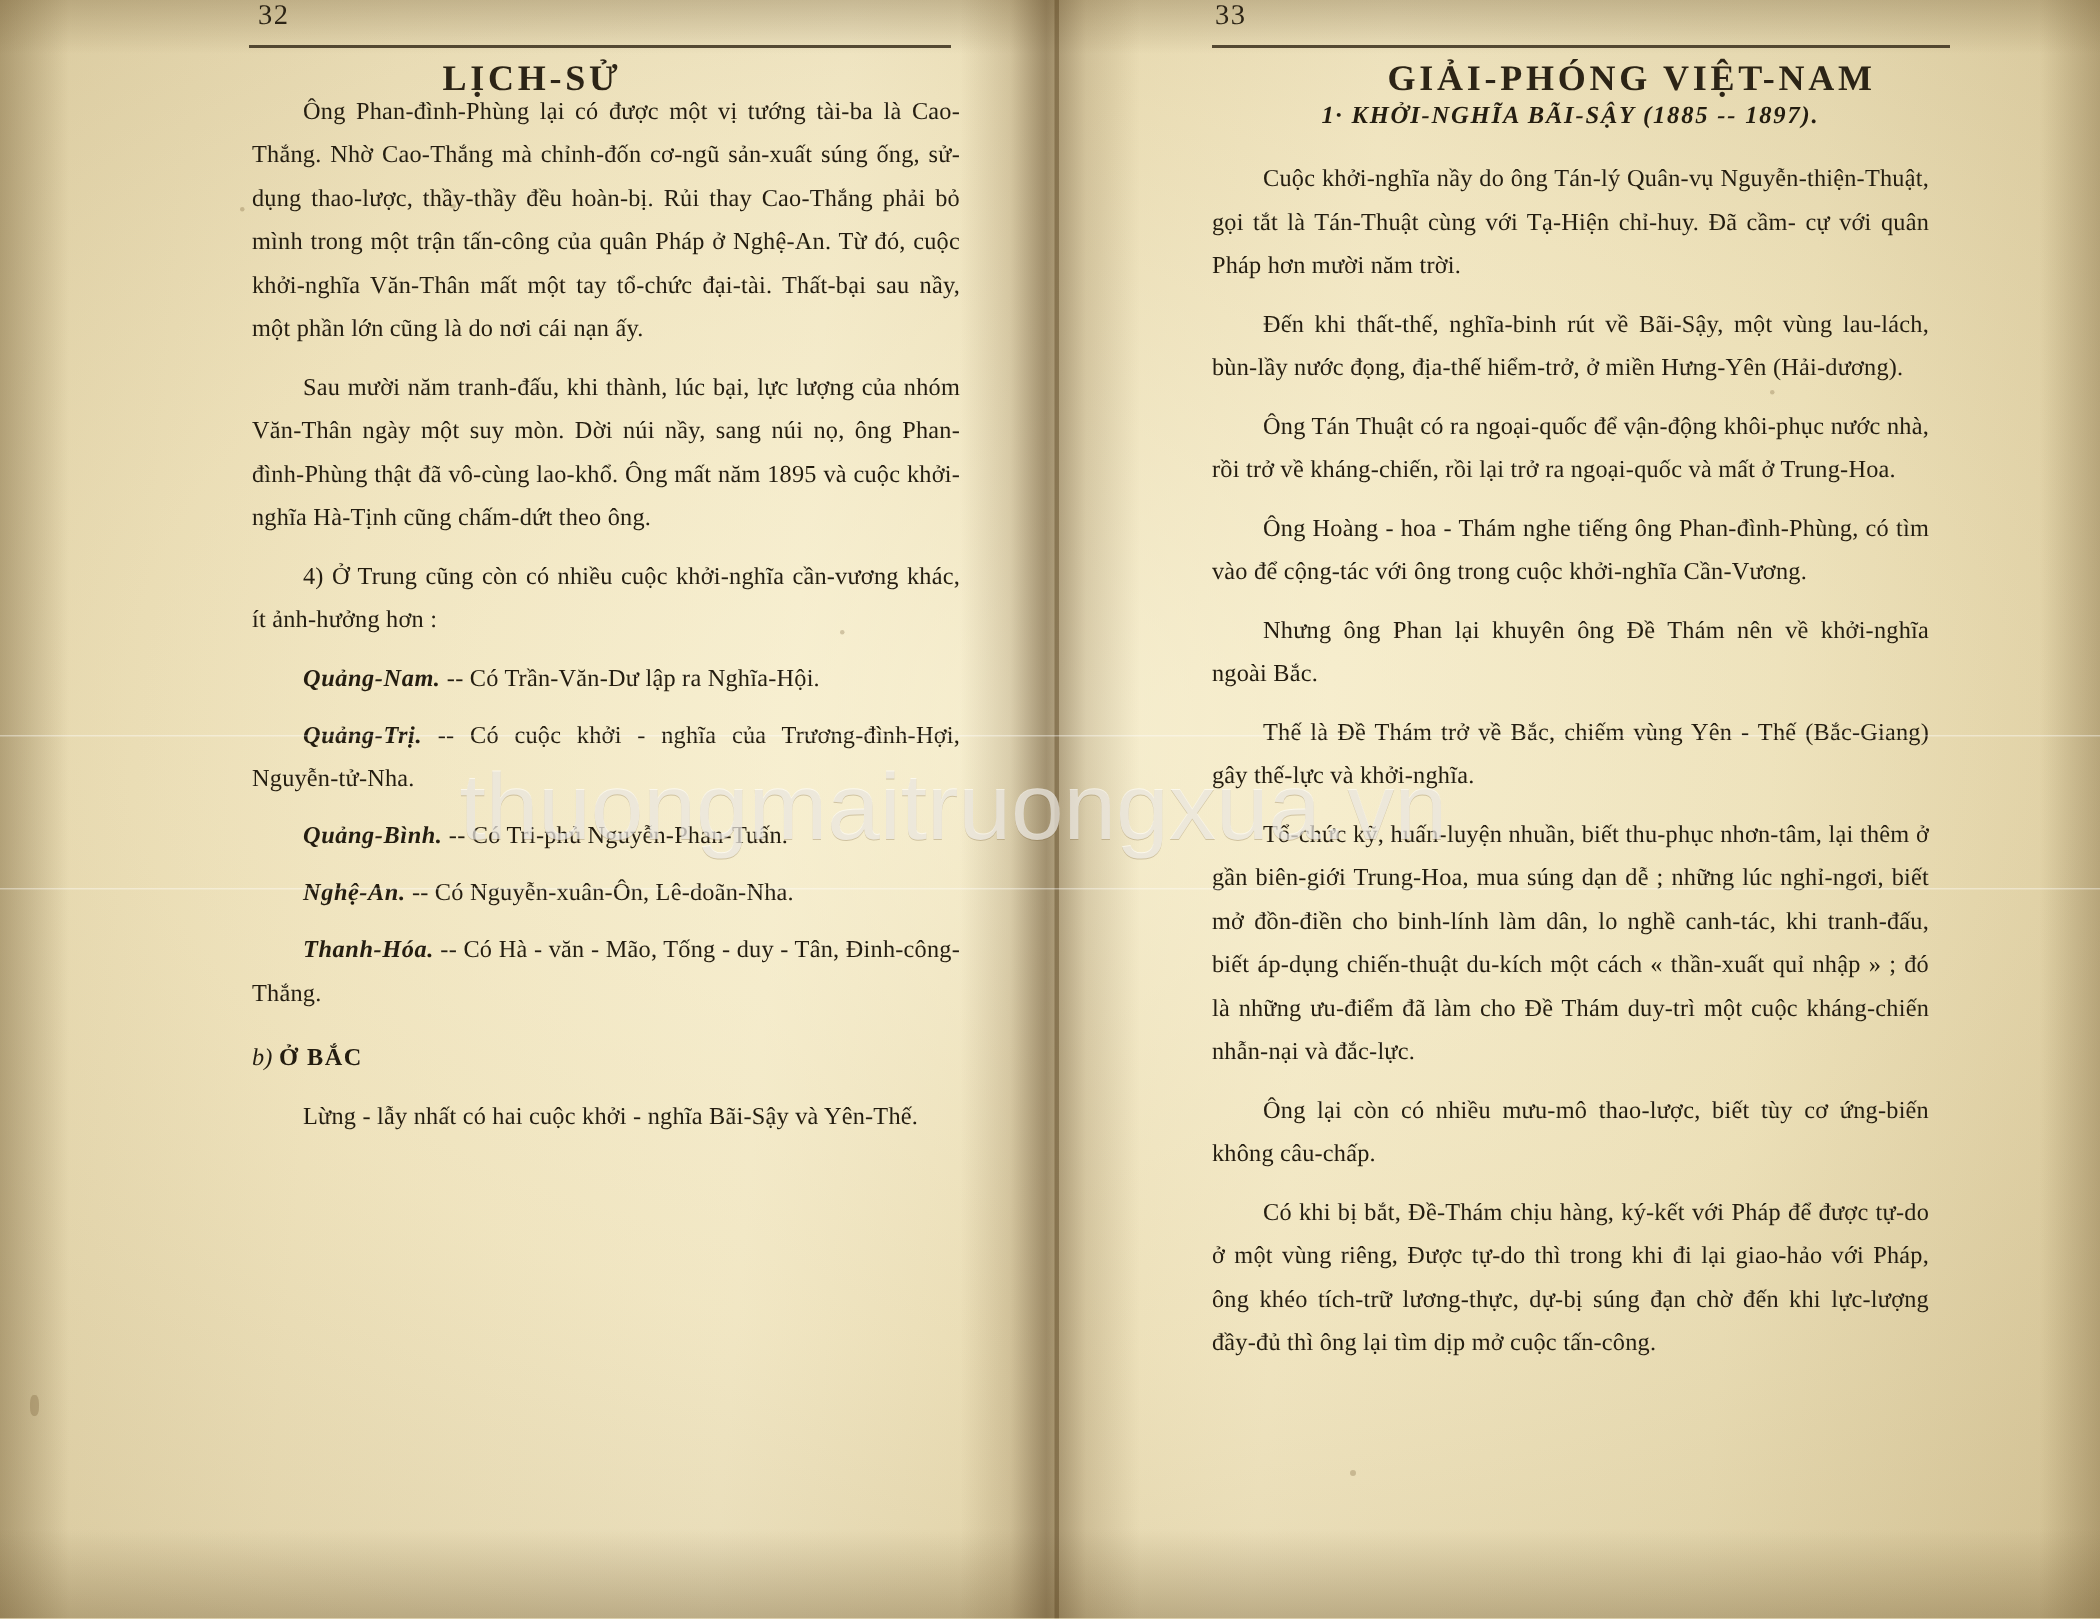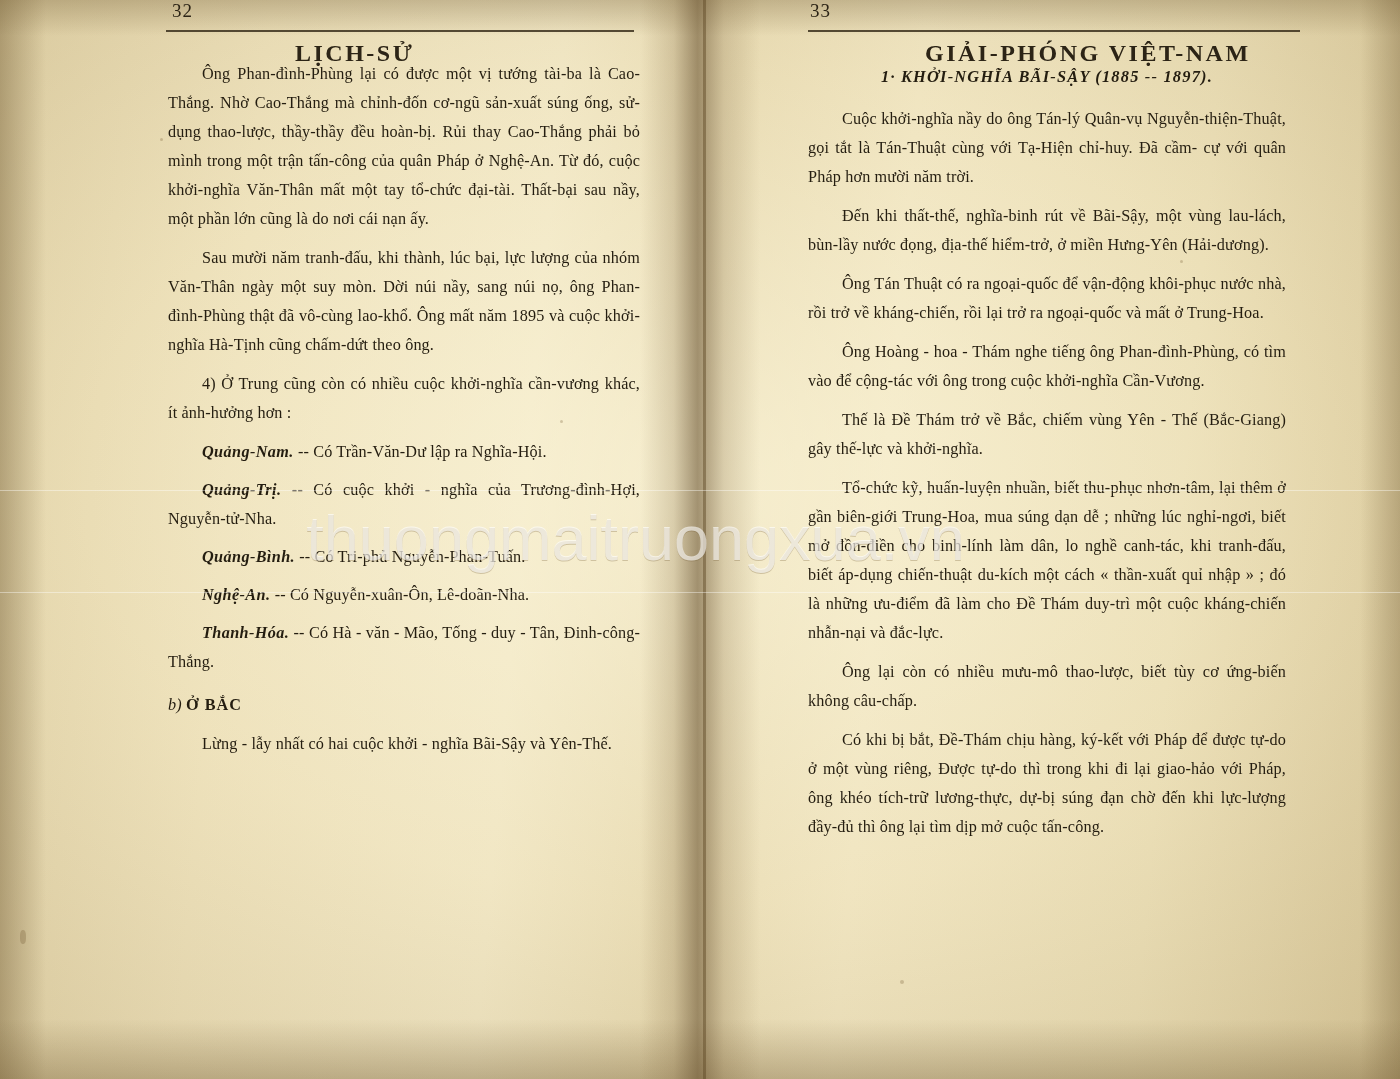--- a/index.html
+++ b/index.html
@@ -176,20 +176,21 @@
     <div class="runhead">GIẢI-PHÓNG VIỆT-NAM</div>
     <div class="rule"></div>
   </div>
   <div class="body-col">
     <p class="sec-title">1· KHỞI-NGHĨA  BÃI-SẬY  (1885 -- 1897).</p>
     <p>Cuộc khởi-nghĩa nầy do ông Tán-lý Quân-vụ Nguyễn-thiện-Thuật, gọi tắt là Tán-Thuật cùng với Tạ-Hiện chỉ-huy. Đã cầm- cự với quân Pháp hơn mười năm trời.</p>
     <p>Đến khi thất-thế, nghĩa-binh rút về Bãi-Sậy, một vùng lau-lách, bùn-lầy nước đọng, địa-thế hiểm-trở, ở miền Hưng-Yên (Hải-dương).</p>
     <p>Ông Tán Thuật có ra ngoại-quốc để vận-động khôi-phục nước nhà, rồi trở về kháng-chiến, rồi lại trở ra ngoại-quốc và mất ở Trung-Hoa.</p>
 
     <p>Ông Hoàng - hoa - Thám nghe tiếng ông Phan-đình-Phùng, có tìm vào để cộng-tác với ông trong cuộc khởi-nghĩa Cần-Vương.</p>
+    <p>Nhưng ông Phan lại khuyên ông Đề Thám nên về khởi-nghĩa ngoài Bắc.</p>
     <p>Thế là Đề Thám trở về Bắc, chiếm vùng Yên - Thế (Bắc-Giang) gây thế-lực và khởi-nghĩa.</p>
     <p>Tổ-chức kỹ, huấn-luyện nhuần, biết thu-phục nhơn-tâm, lại thêm ở gần biên-giới Trung-Hoa, mua súng dạn dễ ; những lúc nghỉ-ngơi, biết mở đồn-điền cho binh-lính làm dân, lo nghề canh-tác, khi tranh-đấu, biết áp-dụng chiến-thuật du-kích một cách « thần-xuất quỉ nhập » ; đó là những ưu-điểm đã làm cho Đề Thám duy-trì một cuộc kháng-chiến nhẫn-nại và đắc-lực.</p>
     <p>Ông lại còn có nhiều mưu-mô thao-lược, biết tùy cơ ứng-biến không câu-chấp.</p>
     <p>Có khi bị bắt, Đề-Thám chịu hàng, ký-kết với Pháp để được tự-do ở một vùng riêng, Được tự-do thì trong khi đi lại giao-hảo với Pháp, ông khéo tích-trữ lương-thực, dự-bị súng đạn chờ đến khi lực-lượng đầy-đủ thì ông lại tìm dịp mở cuộc tấn-công.</p>
   </div>
 </div>
 
 <div class="wm-line a"></div>
 <div class="wm-line b"></div>
 <div class="watermark">thuongmaitruongxua.vn</div>

